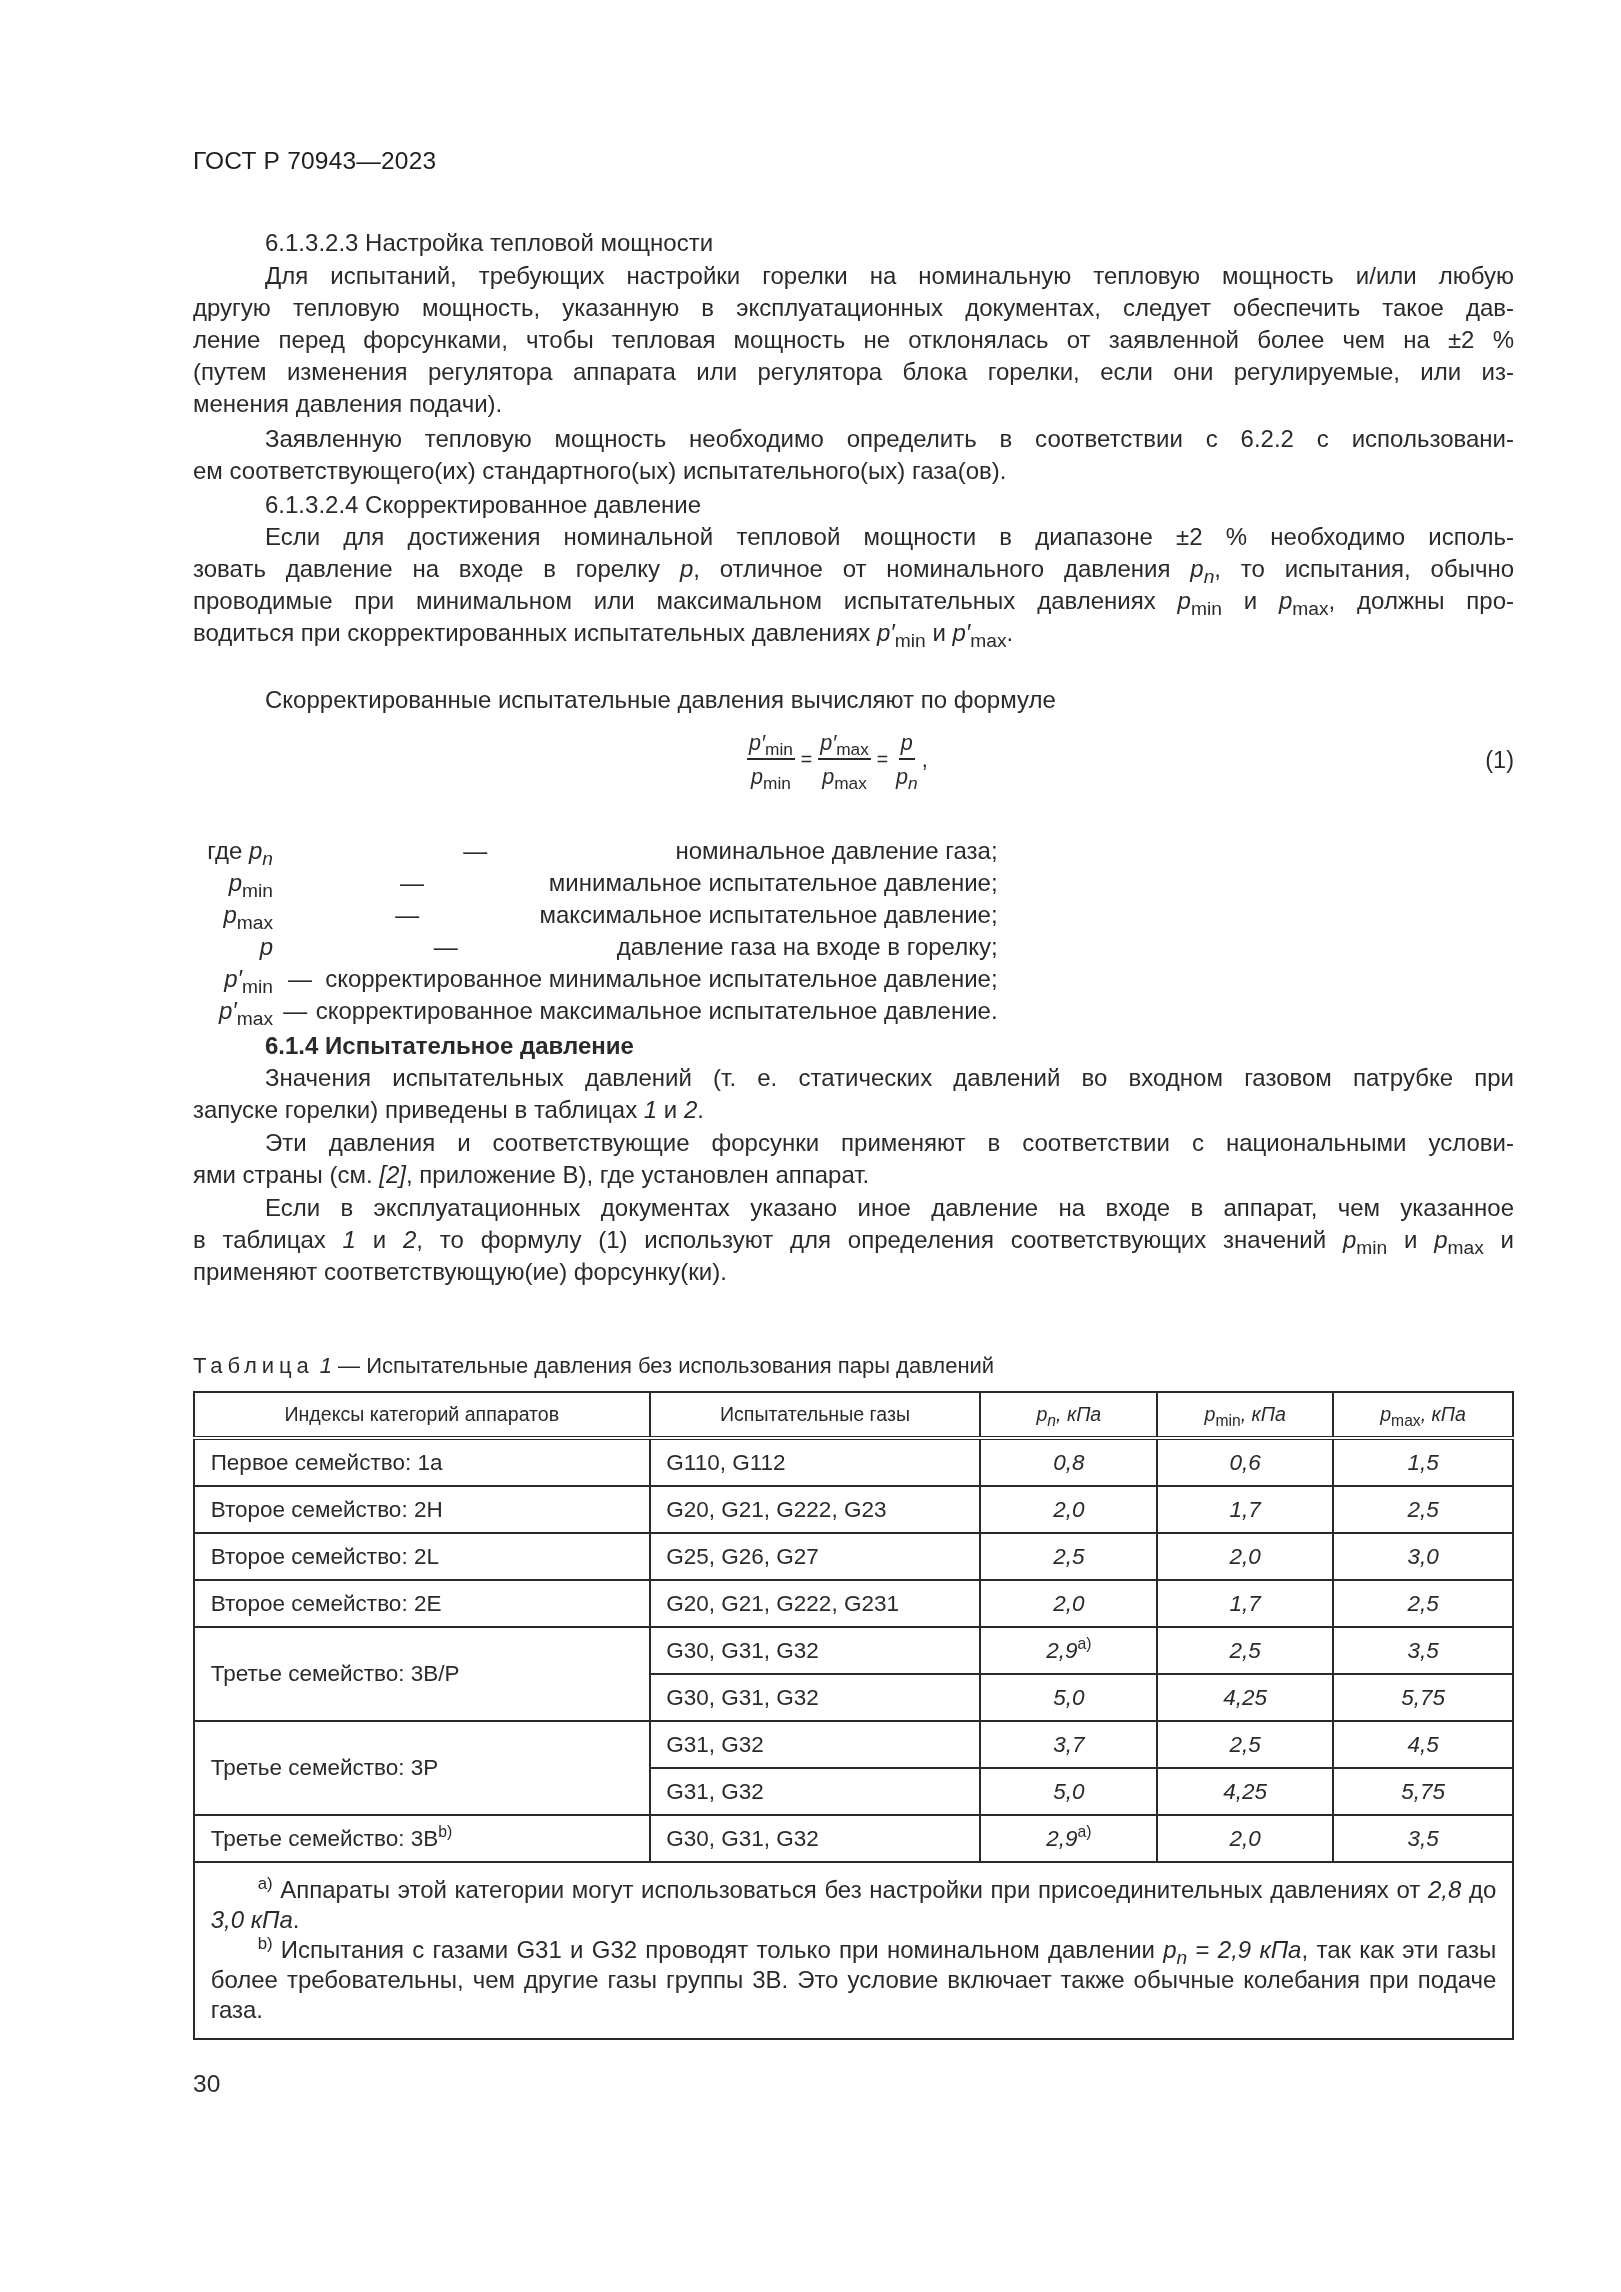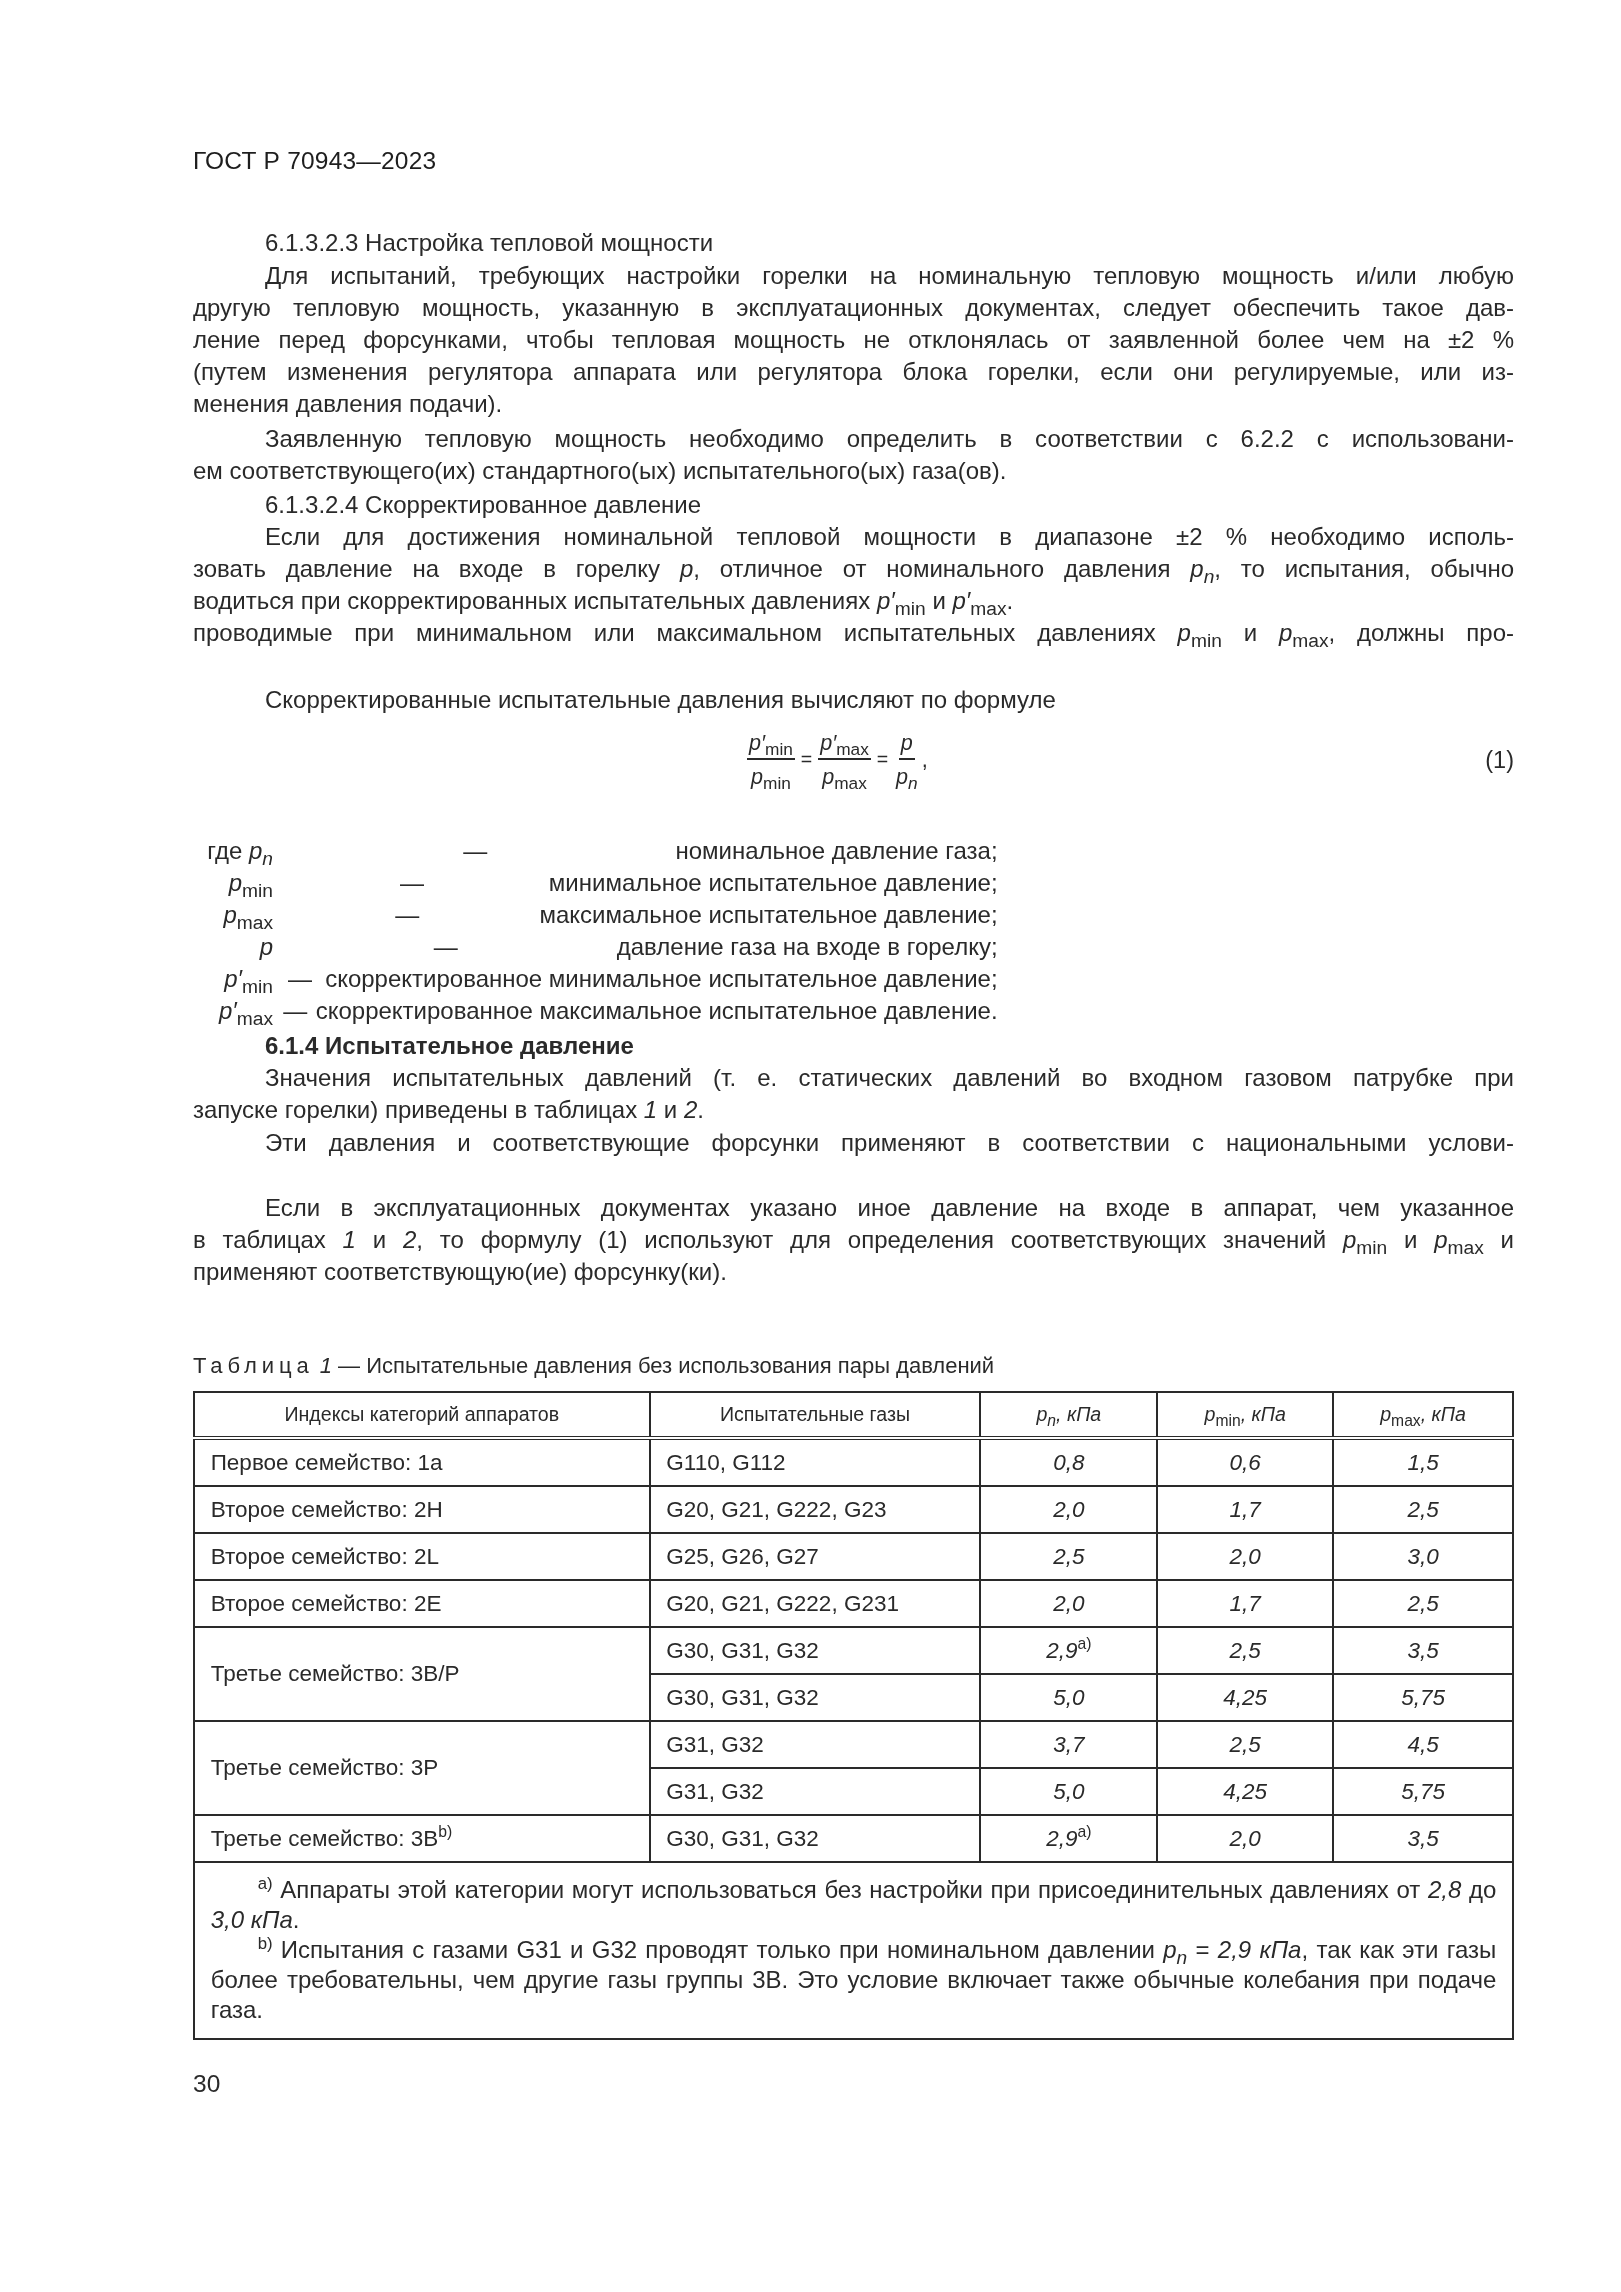--- a/index.html
+++ b/index.html
@@ -57,22 +57,22 @@
 </div>
 <div class="p" style="top:423px;">
   <span class="line" style="text-indent:72px;">Заявленную тепловую мощность необходимо определить в соответствии с 6.2.2 с использовани-</span>
   <span class="line last">ем соответствующего(их) стандартного(ых) испытательного(ых) газа(ов).</span>
 </div>
 
 <div class="p ind" style="top:489px;">6.1.3.2.4  Скорректированное давление</div>
 <div class="p" style="top:521px;">
   <span class="line" style="text-indent:72px;">Если для достижения номинальной тепловой мощности в диапазоне ±2 % необходимо исполь-</span>
   <span class="line"><span>зовать давление на входе в горелку </span><i>p</i><span>, отличное от номинального давления </span><i>p</i><sub class="it">n</sub><span>, то испытания, обычно</span></span>
+  <span class="line"><span>проводимые при минимальном или максимальном испытательных давлениях </span><i>p</i><sub>min</sub><span> и </span><i>p</i><sub>max</sub><span>, должны про-</span></span>
   <span class="line last"><span>водиться при скорректированных испытательных давлениях </span><i>p′</i><sub>min</sub><span> и </span><i>p′</i><sub>max</sub><span>.</span></span>
-  <span class="line"><span>проводимые при минимальном или максимальном испытательных давлениях </span><i>p</i><sub>min</sub><span> и </span><i>p</i><sub>max</sub><span>, должны про-</span></span>
 </div>
 <div class="p ind" style="top:684px;">Скорректированные испытательные давления вычисляют по формуле</div>
 
 <div class="formula">
   <span class="frac">
     <span class="num"><i>p′</i><sub>min</sub></span>
     <span class="den"><i>p</i><sub>min</sub></span>
   </span>
   <span class="eq">=</span>
   <span class="frac">
@@ -121,20 +121,21 @@
   </div>
 </div>
 
 <div class="p ind bold" style="top:1030px;">6.1.4  Испытательное давление</div>
 <div class="p" style="top:1062px;">
   <span class="line" style="text-indent:72px;">Значения испытательных давлений (т. е. статических давлений во входном газовом патрубке при</span>
   <span class="line last"><span>запуске горелки) приведены в таблицах </span><i>1</i><span> и </span><i>2</i><span>.</span></span>
 </div>
 <div class="p" style="top:1127px;">
   <span class="line" style="text-indent:72px;">Эти давления и соответствующие форсунки применяют в соответствии с национальными услови-</span>
+  <span class="line last"><span>ями страны (см. </span><i>[2]</i><span>, приложение В), где установлен аппарат.</span></span>
 </div>
 <div class="p" style="top:1192px;">
   <span class="line" style="text-indent:72px;">Если в эксплуатационных документах указано иное давление на входе в аппарат, чем указанное</span>
   <span class="line"><span>в таблицах </span><i>1</i><span> и </span><i>2</i><span>, то формулу (1) используют для определения соответствующих значений </span><i>p</i><sub>min</sub><span> и </span><i>p</i><sub>max</sub><span> и</span></span>
   <span class="line last">применяют соответствующую(ие) форсунку(ки).</span>
 </div>
 
 <div class="caption"><span class="spaced">Таблица</span> <i>1</i><span> — Испытательные давления без использования пары давлений</span></div>
 
 <table class="t">

